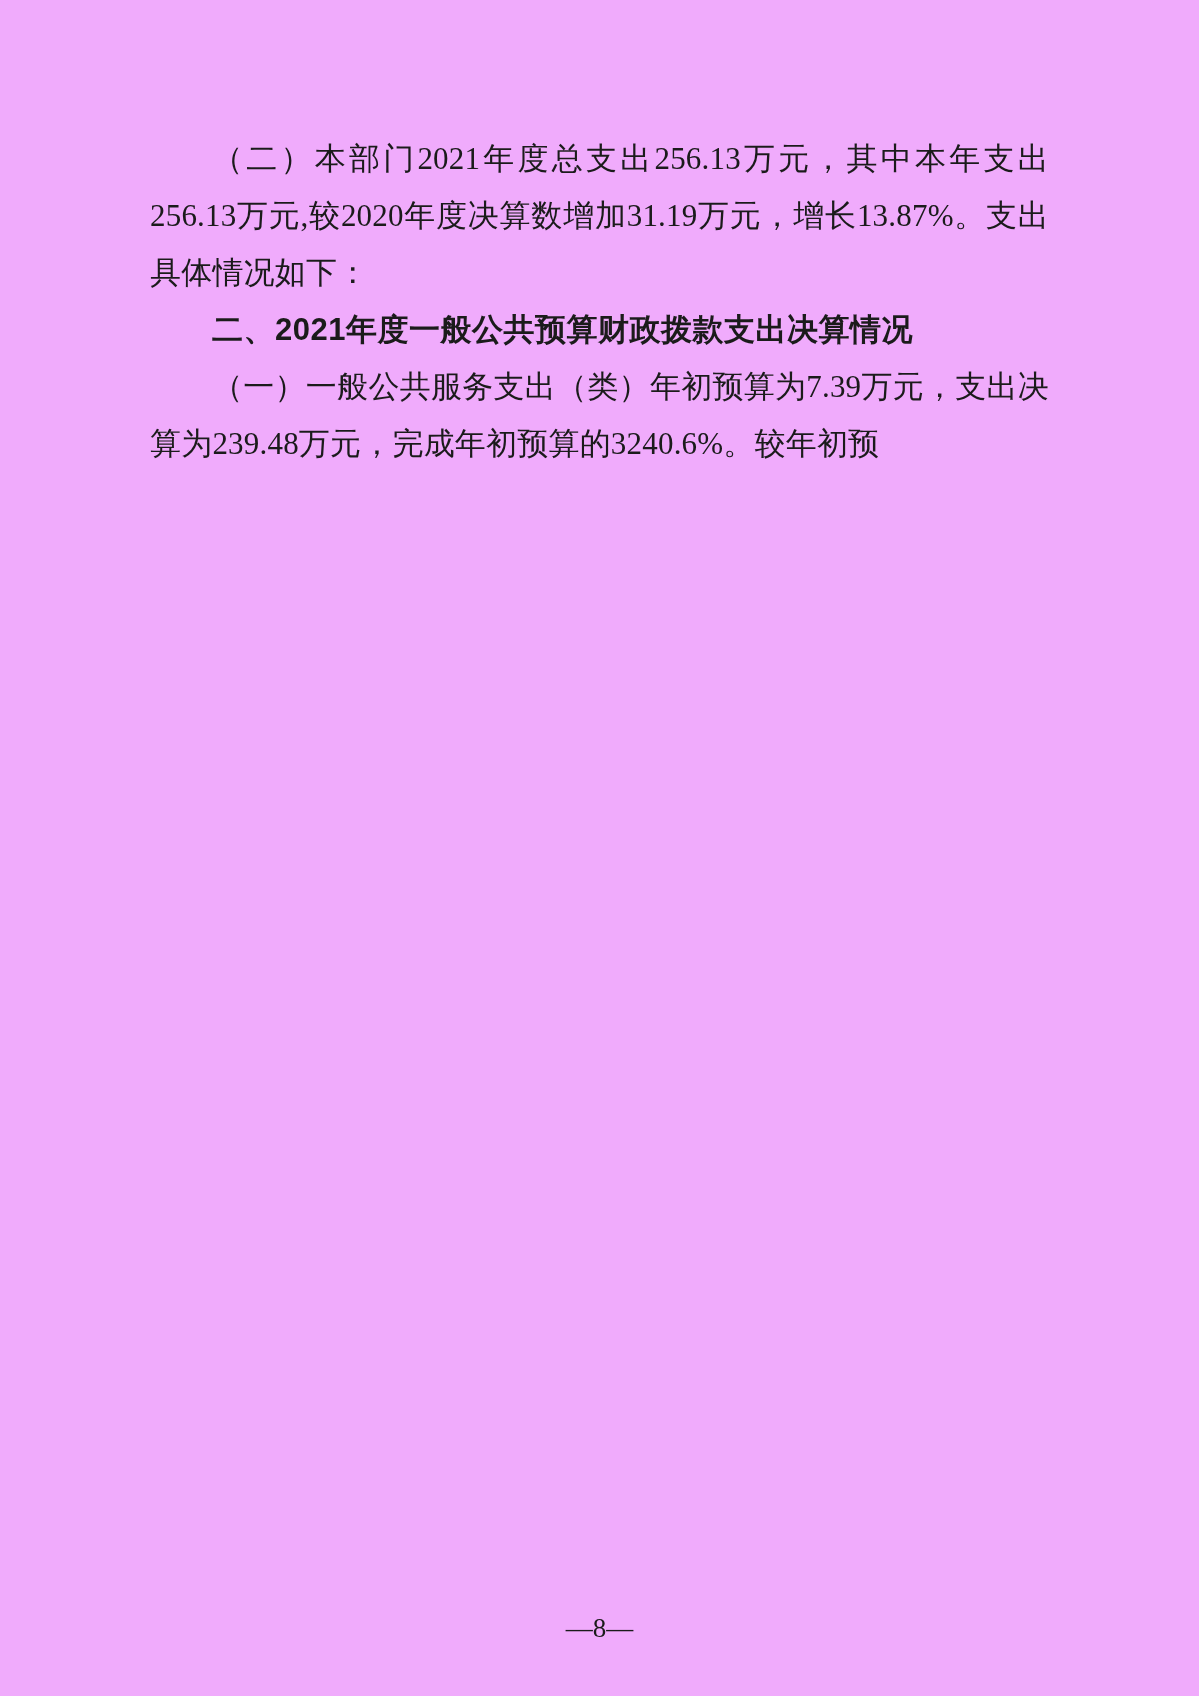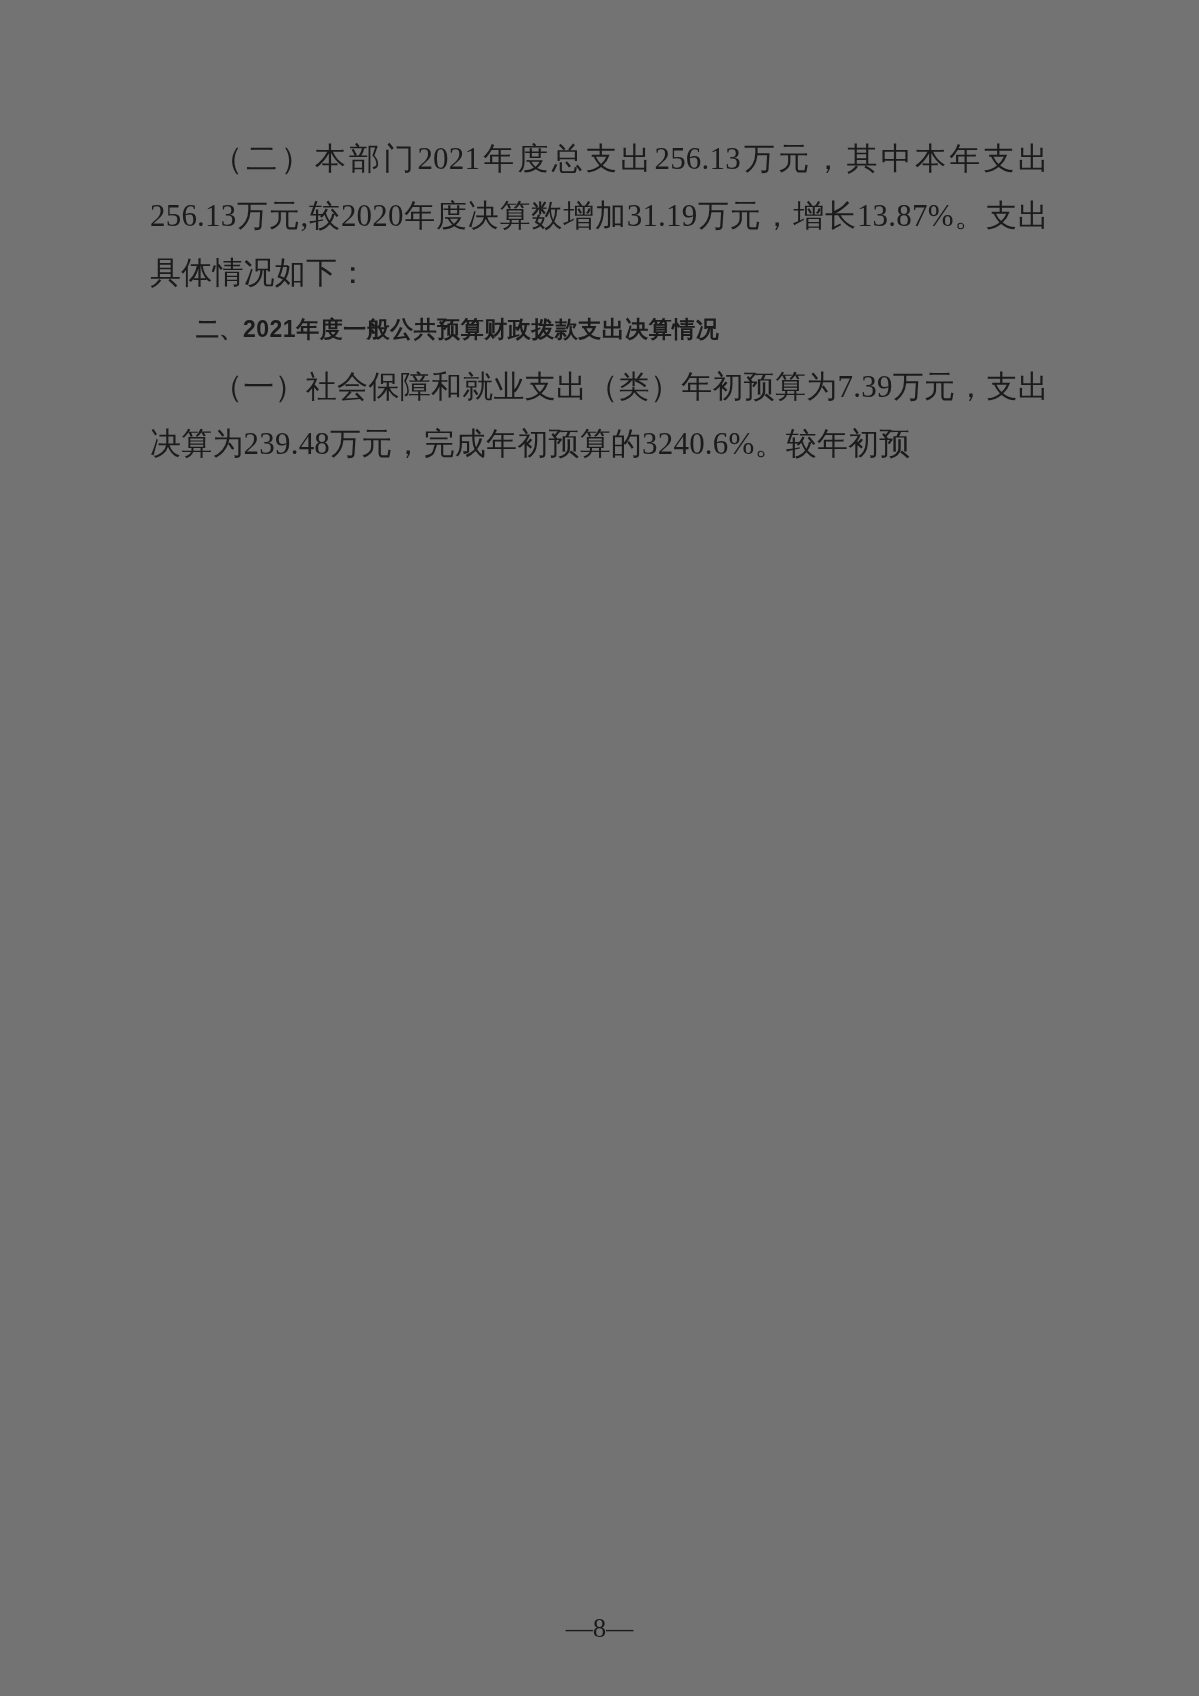--- a/index.html
+++ b/index.html
@@ -4,41 +4,41 @@
 <style>
   html, body {
     margin: 0;
     padding: 0;
     background: #ffffff;
   }
   .page {
     position: relative;
     width: 1199px;
     height: 1696px;
-    background: #737373;
+    background: #f0abfc;
     box-sizing: border-box;
     padding: 130px 150px 0 150px;
     font-family: "Liberation Serif", "DejaVu Serif", serif;
     color: #1b1b1b;
   }
   .body-text {
     font-size: 31px;
     line-height: 57px;
     text-align: justify;
     letter-spacing: 0.2px;
   }
   p {
     margin: 0;
     text-indent: 2em;
   }
   .heading {
     font-weight: bold;
     text-indent: 2em;
     margin: 0;
-    font-size: 23px;
+    font-size: 31px;
     line-height: 57px;
     font-family: "Liberation Sans", sans-serif;
     letter-spacing: 0.5px;
   }
   .footer {
     position: absolute;
     left: 0;
     right: 0;
     bottom: 52px;
     text-align: center;
@@ -51,18 +51,18 @@
     text-align: center;
   }
 </style>
 </head>
 <body>
 
 <div class="page">
   <div class="body-text">
     <p>（二）本部门2021年度总支出256.13万元，其中本年支出256.13万元,较2020年度决算数增加31.19万元，增长13.87%。支出具体情况如下：</p>
     <p class="heading">二、2021年度一般公共预算财政拨款支出决算情况</p>
-    <p>（一）社会保障和就业支出（类）年初预算为7.39万元，支出决算为239.48万元，完成年初预算的3240.6%。较年初预</p>
+    <p>（一）一般公共服务支出（类）年初预算为7.39万元，支出决算为239.48万元，完成年初预算的3240.6%。较年初预</p>
   </div>
   <div class="footer">
     <div class="page-number-wrap">—8—</div>
   </div>
 </div>
 
 </body></html>

